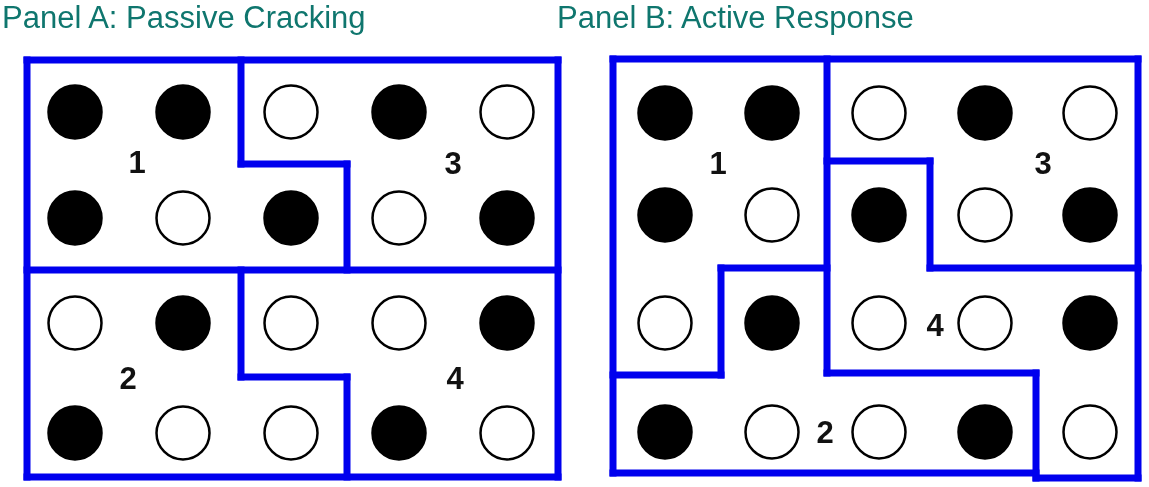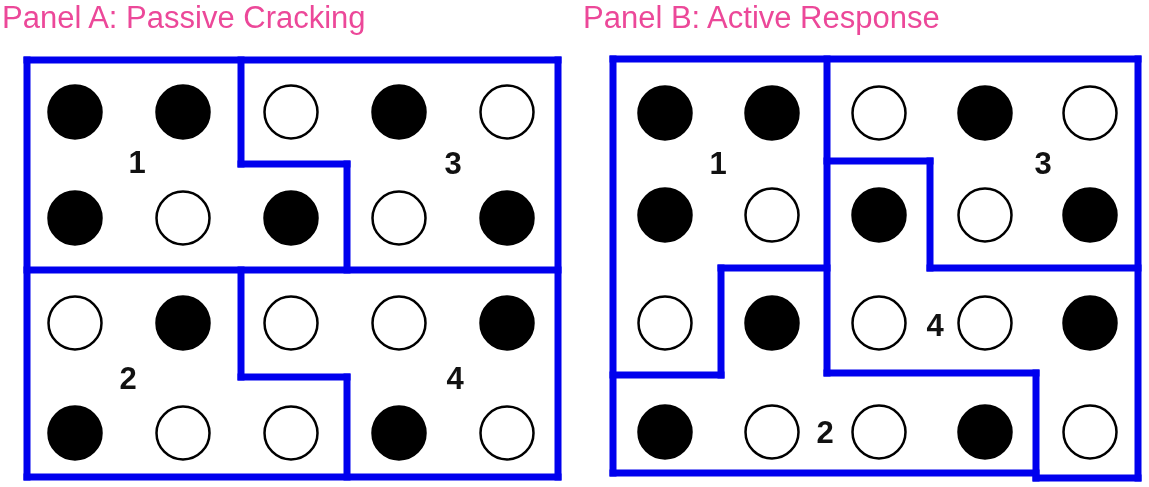--- a/index.html
+++ b/index.html
@@ -9,25 +9,25 @@
     height: 487px;
     background: #ffffff;
     font-family: "Liberation Sans", sans-serif;
     overflow: hidden;
   }
   .panel-title {
     position: absolute;
     top: 1px;
     font-size: 31px;
     line-height: 34px;
-    color: #ec4899;
+    color: #0f766e;
     white-space: nowrap;
   }
   #titleA { left: 2px; }
-  #titleB { left: 583px; }
+  #titleB { left: 557px; }
   #diagram { position: absolute; left: 0; top: 0; }
   .rlabel {
     font-family: "Liberation Sans", sans-serif;
     font-size: 31px;
     font-weight: bold;
     fill: #111111;
     text-anchor: middle;
   }
 </style>
 </head>

